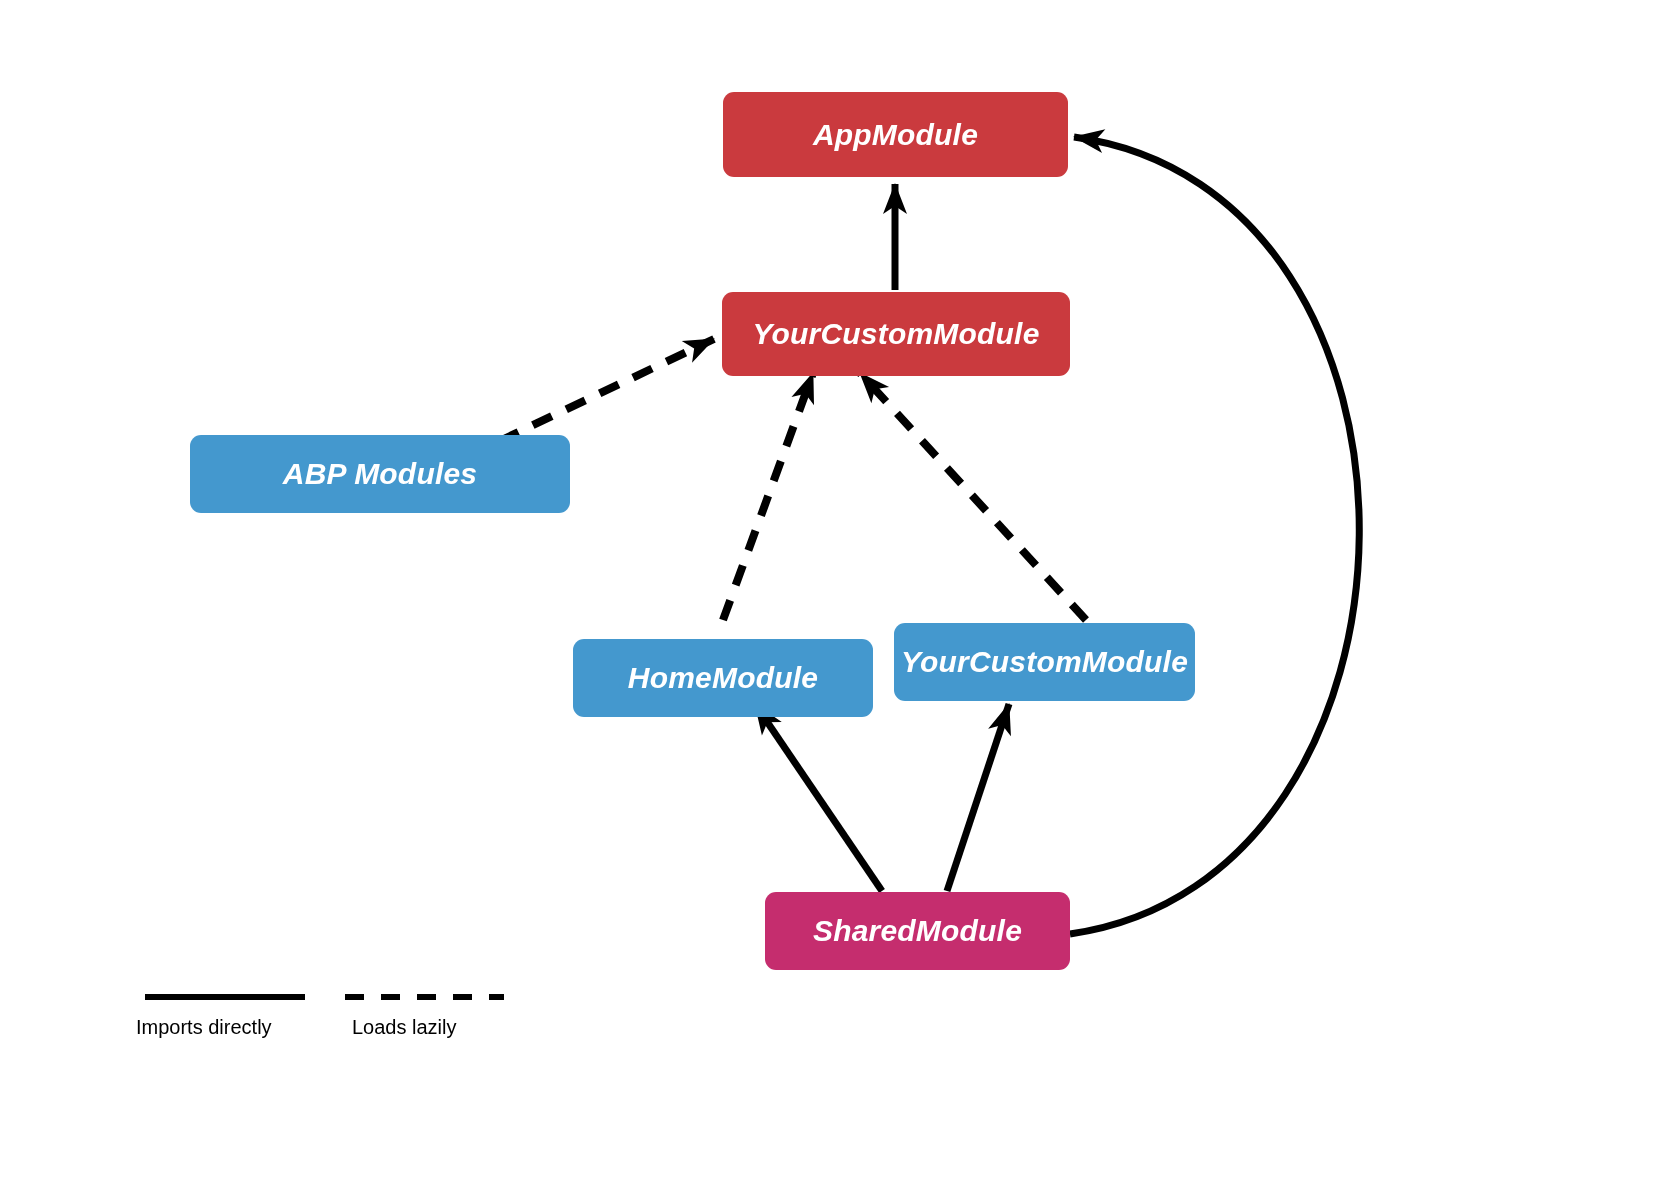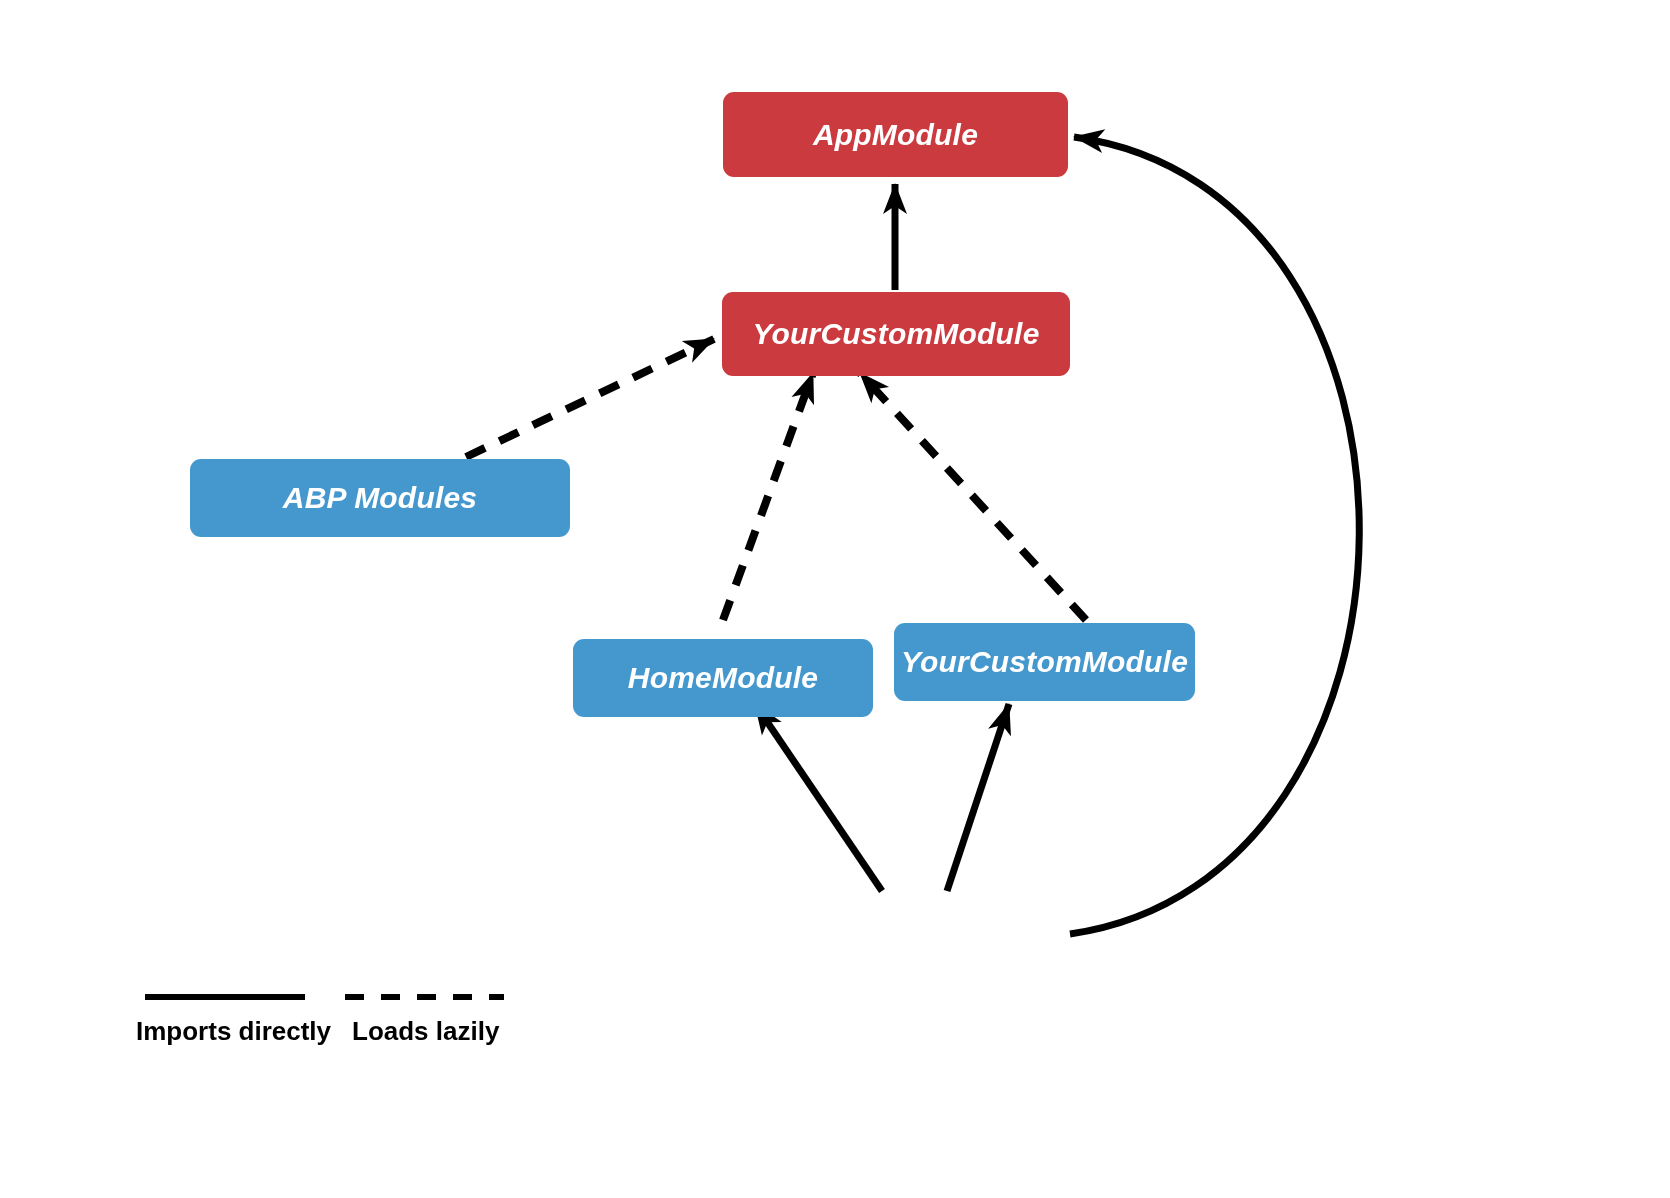--- a/index.html
+++ b/index.html
@@ -40,22 +40,22 @@
     fill: none;
     stroke: #000000;
   }
   .edge.solid { stroke-width: 7; }
   .edge.dashed { stroke-width: 8; stroke-dasharray: 21 16; }
   .legend-line { stroke: #000000; stroke-width: 6; fill: none; }
   .legend-line.dashed { stroke-dasharray: 19 17; }
   .legend-label {
     position: absolute;
     color: #000000;
-    font-size: 26px;
-    font-weight: bold;
+    font-size: 20px;
+    font-weight: normal;
     white-space: nowrap;
   }
 </style>
 </head>
 <body>
 
 <div id="canvas">
 
   <svg id="edge-layer" width="1670" height="1198" viewBox="0 0 1670 1198" xmlns="http://www.w3.org/2000/svg">
     <defs>
@@ -79,24 +79,25 @@
     <path class="edge solid" d="M 1070 934 C 1450 880, 1460 190, 1074 137" marker-end="url(#arrowhead)"></path>
 
     <path class="legend-line" d="M 145 997 L 305 997"></path>
     <path class="legend-line dashed" d="M 345 997 L 504 997"></path>
   </svg>
 
   <div class="node" style="left: 723px; top: 92px; width: 345px; height: 85px; background-color: rgb(202, 58, 62);">AppModule</div>
 
   <div class="node" style="left: 722px; top: 292px; width: 348px; height: 84px; background-color: rgb(202, 58, 62);">YourCustomModule</div>
 
-  <div class="node" style="left: 190px; top: 459px; width: 380px; height: 78px; background-color: rgb(68, 152, 206);">ABP Modules</div>
+  <div class="node" style="left: 190px; top: 435px; width: 380px; height: 78px; background-color: rgb(68, 152, 206);">ABP Modules</div>
 
   <div class="node" style="left: 573px; top: 623px; width: 300px; height: 78px; background-color: rgb(68, 152, 206); margin-top: 16px;">HomeModule</div>
 
   <div class="node" style="left: 894px; top: 623px; width: 301px; height: 78px; background-color: rgb(68, 152, 206);">YourCustomModule</div>
 
+  <div class="node" style="left: 765px; top: 892px; width: 305px; height: 78px; background-color: rgb(197, 45, 110);">SharedModule</div>
 
   <div class="legend-label" style="left:136px; top:1016px;">Imports directly</div>
 
   <div class="legend-label" style="left:352px; top:1016px;">Loads lazily</div>
 
 </div>
 
 </body></html>

